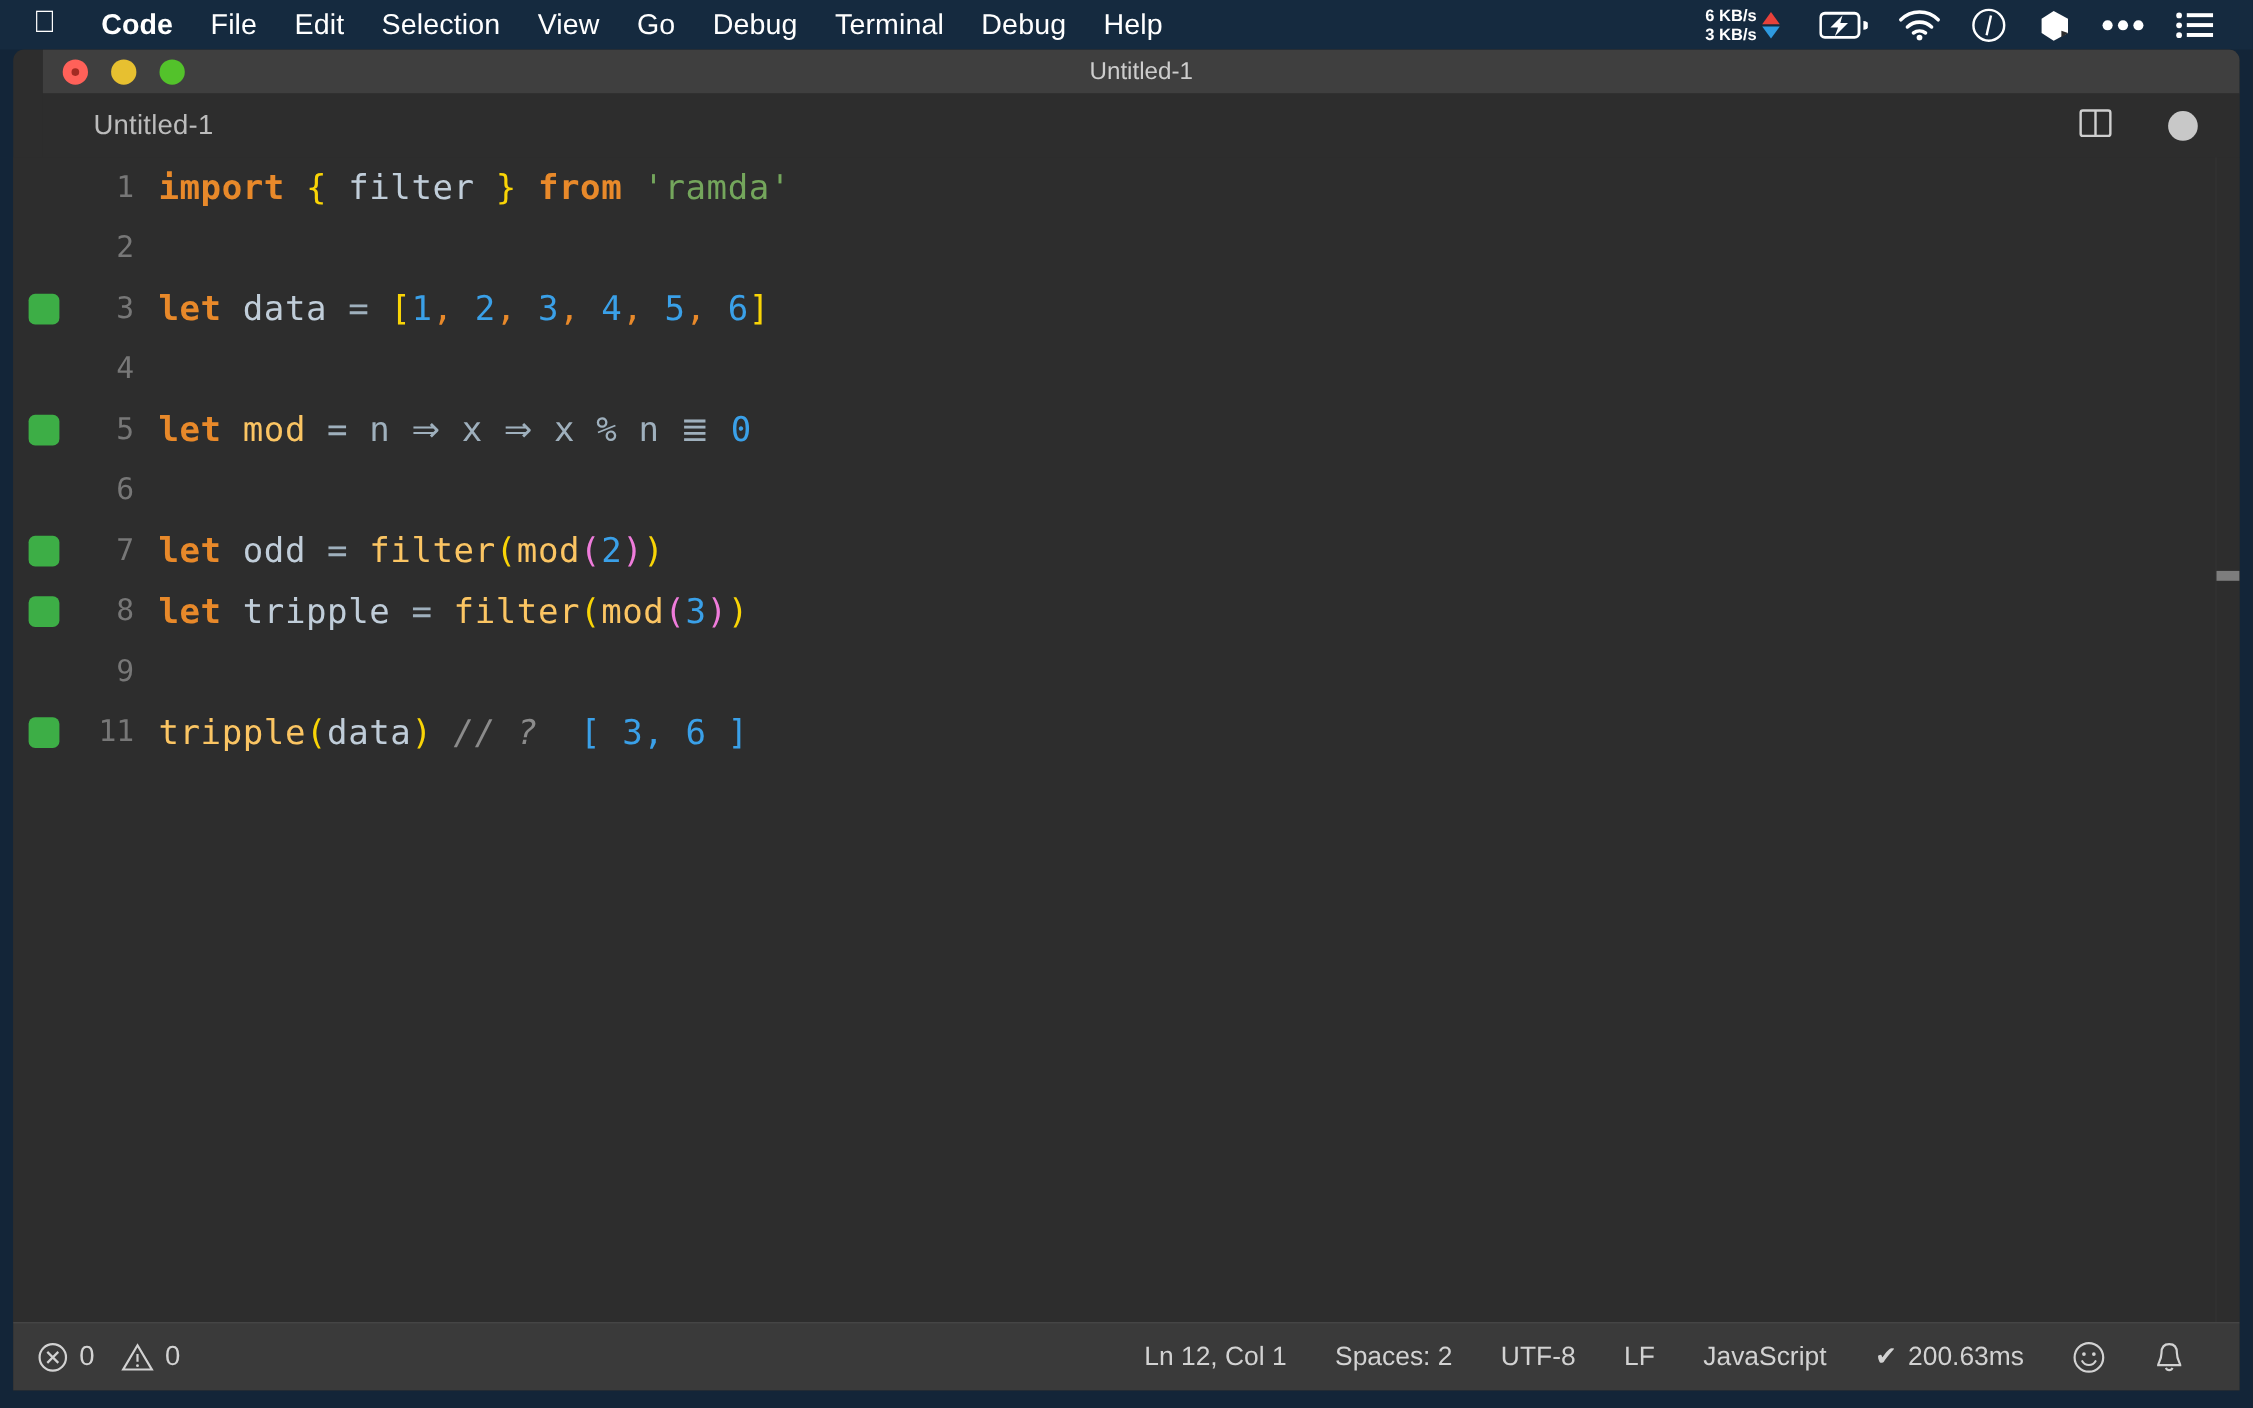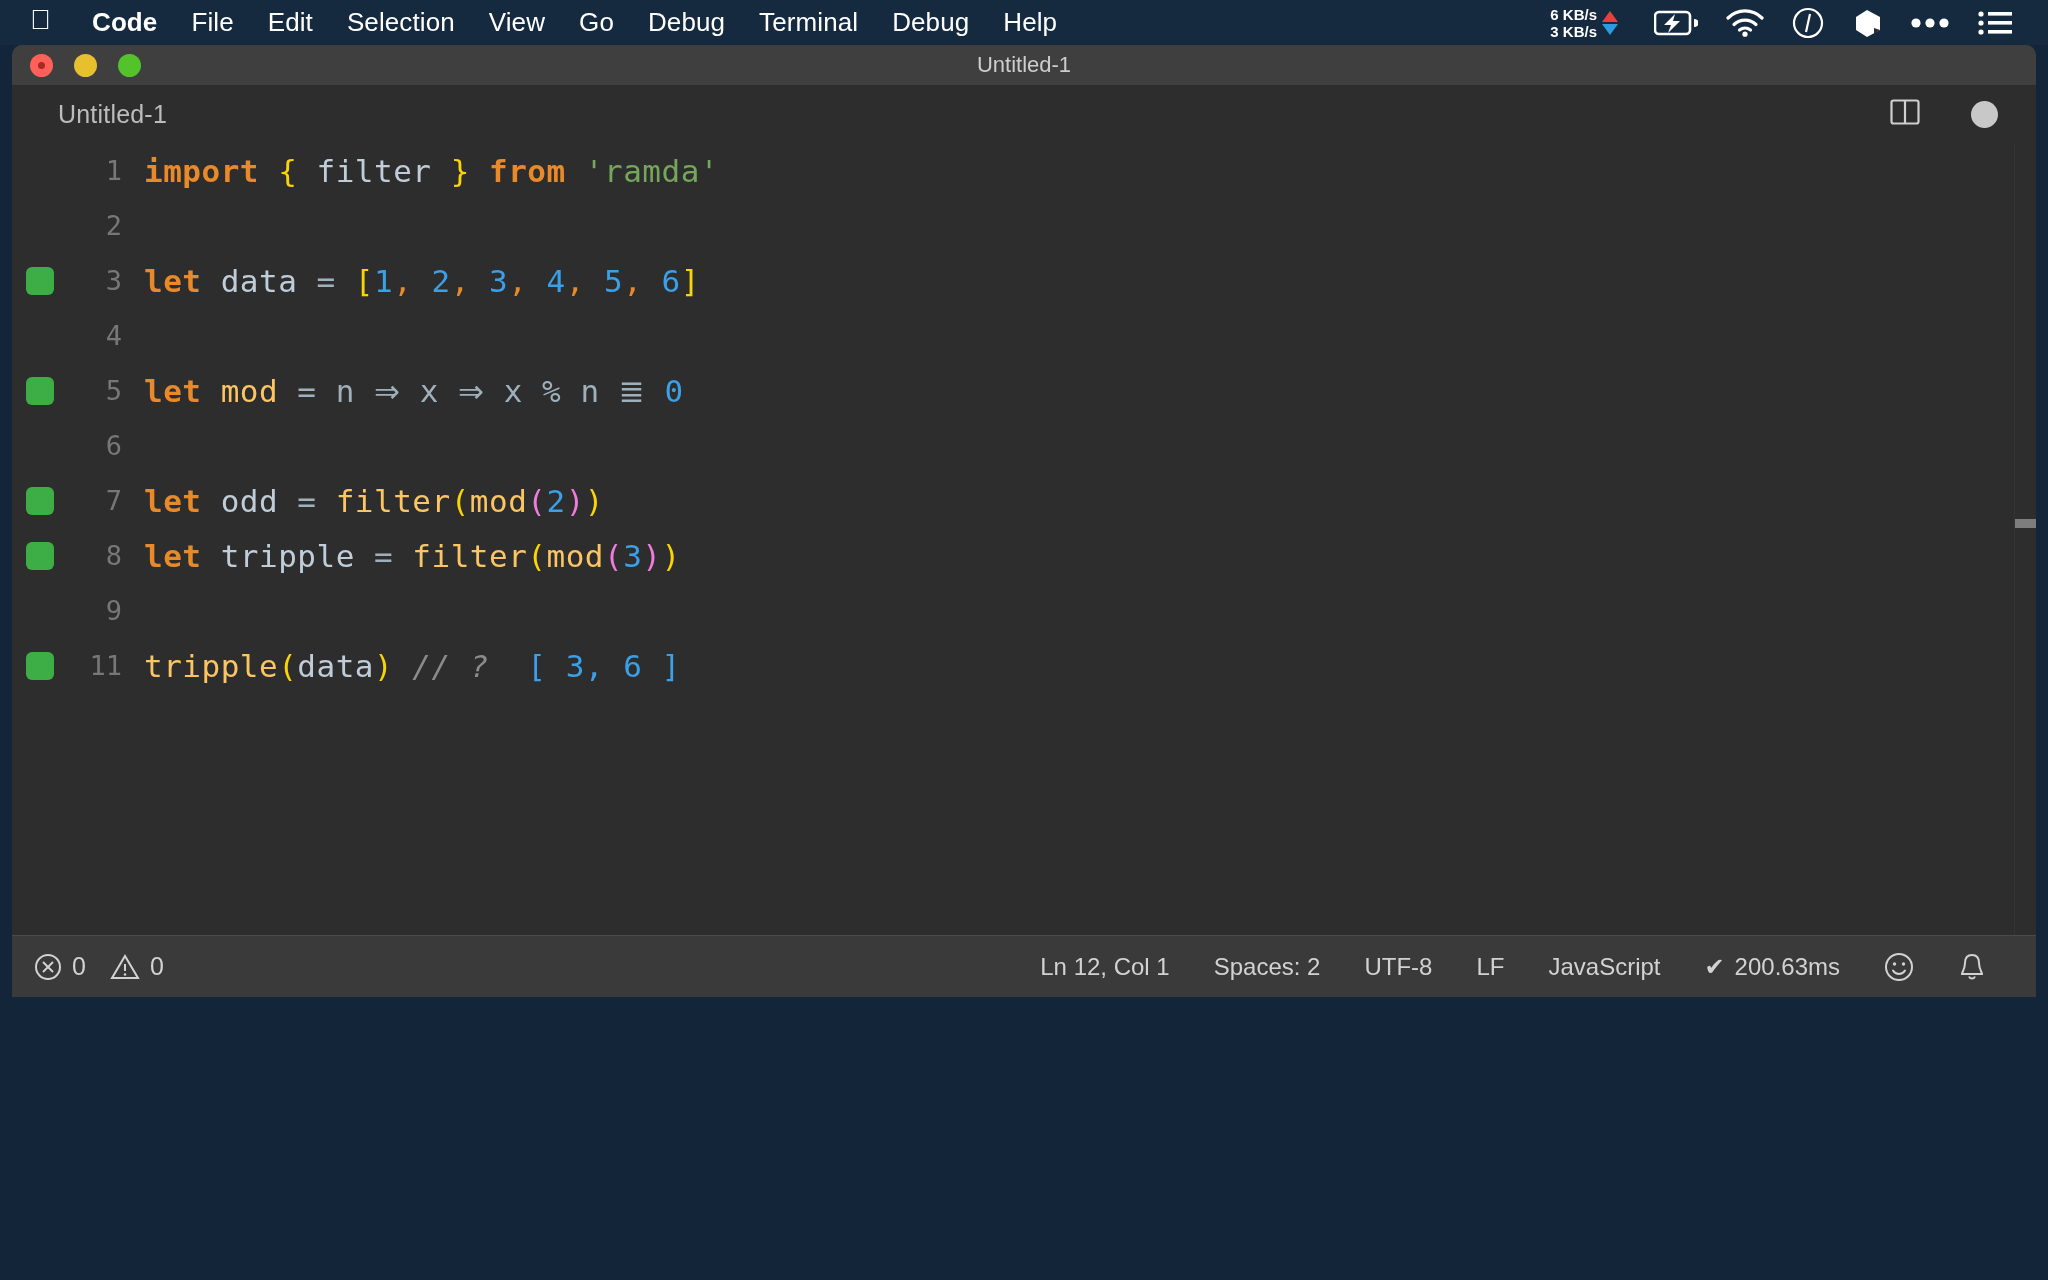--- a/index.html
+++ b/index.html
@@ -43,22 +43,22 @@
     border-bottom:11px solid #e8413a;
   }
   .tri-dn {
     width:0;height:0;border-left:8px solid transparent;border-right:8px solid transparent;
     border-top:11px solid #2e9ae0;
   }
   .sysicon { margin:0 14px; display:flex; align-items:center; }
 
   
   #window {
-    position:absolute; left:12px; top:45px; width:2024px; height:952px;
-    background:#2d2d2d; border-radius:10px 10px 0 0; overflow:hidden;
+    position:absolute; left:12px; top:45px; width:2024px; height:1219px;
+    background:#2d2d2d; border-radius:10px 10px 0 0; overflow:hidden;padding-left:27px;
   }
   #titlebar {
     height:40px; background:#3f3f3f; position:relative;
     display:flex; align-items:center;
   }
   .lights { display:flex; gap:21px; padding-left:18px; }
   .light { width:23px; height:23px; border-radius:50%; position:relative; }
   .light.red   { background:#ff6159; }
   .light.yellow{ background:#e7c030; }
   .light.green { background:#53c22b; }

